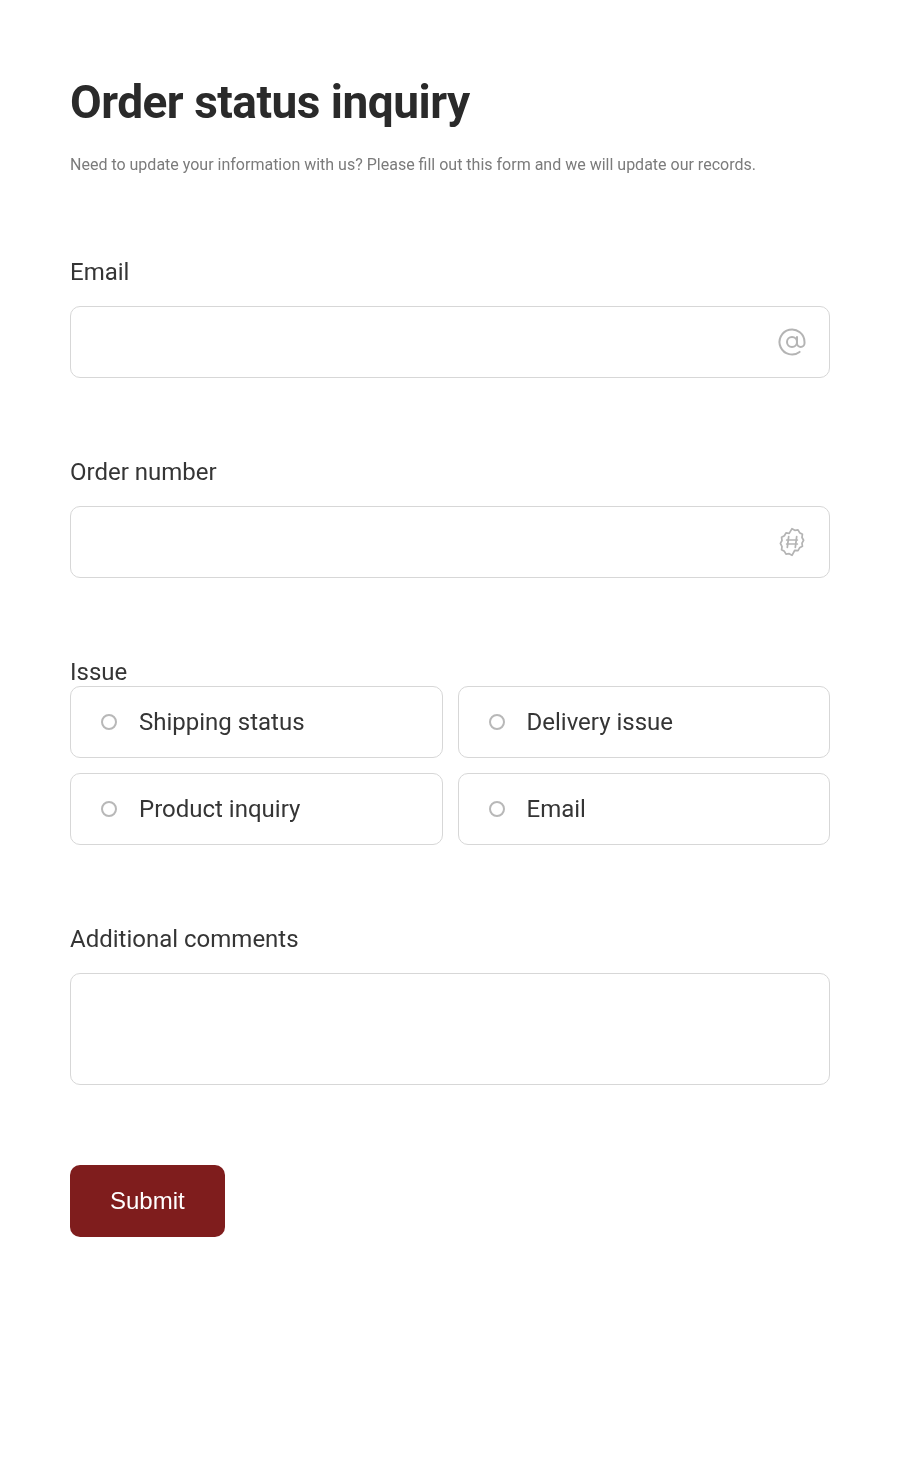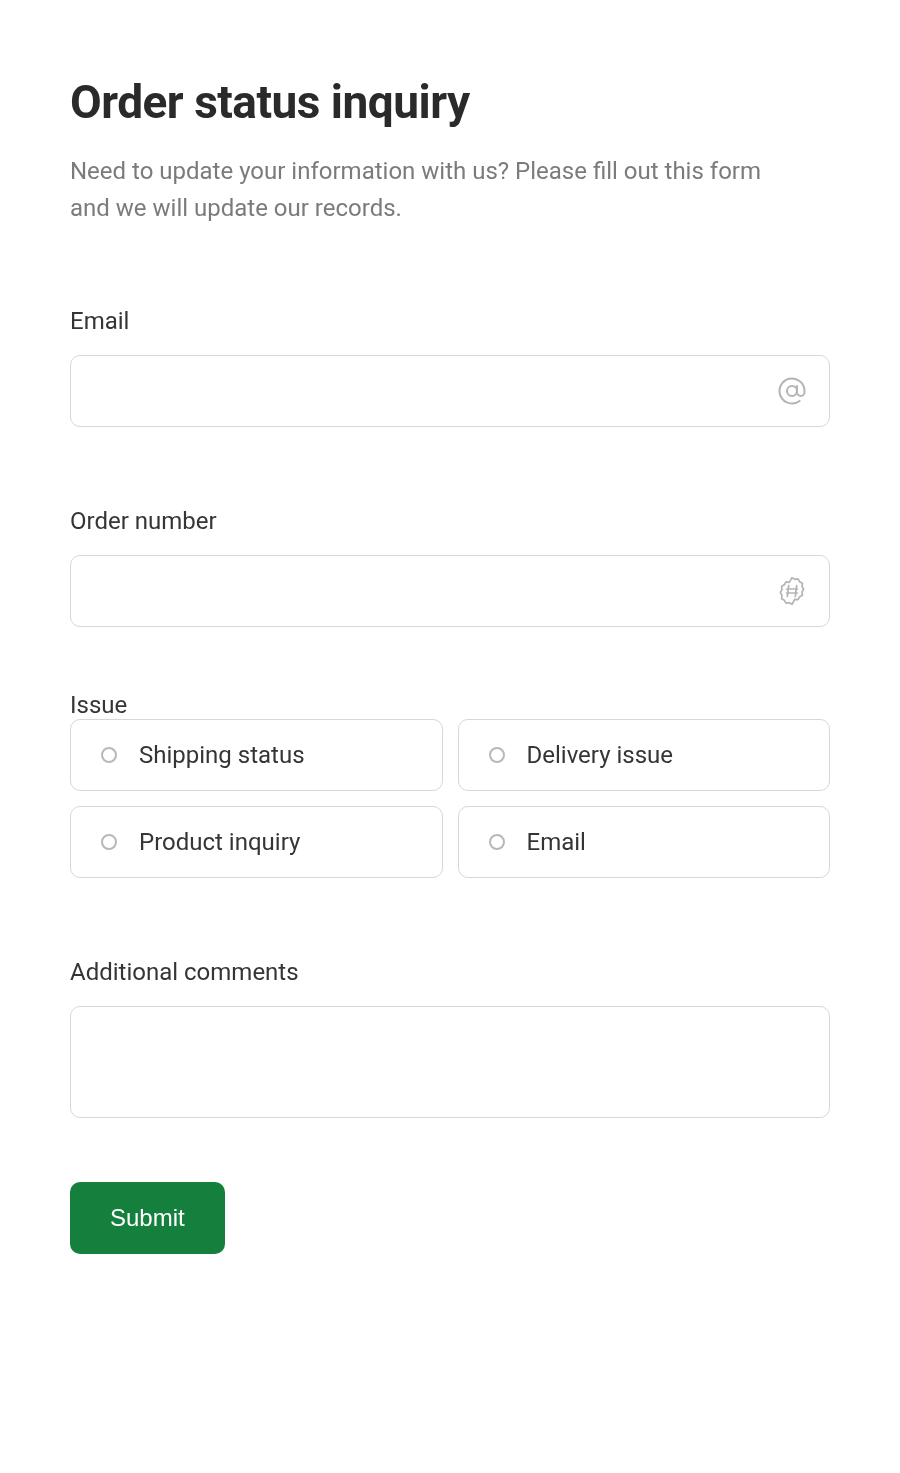--- a/index.html
+++ b/index.html
@@ -16,38 +16,38 @@
       color: #222;
     }
     .title {
       font-size: 46px;
       font-weight: 700;
       color: #2a2a2a;
       letter-spacing: -0.5px;
       margin-bottom: 24px;
     }
     .subtitle {
-      font-size: 24px;
+      font-size: 16px;
       line-height: 1.55;
       color: #7b7b7b;
       margin-bottom: 80px;
       max-width: 720px;
     }
     .row {
       display: flex;
       gap: 36px;
       margin-bottom: 80px;
     }
     .field {
       flex: 1;
       display: flex;
       flex-direction: column;
     }
     .field.full {
-      margin-bottom: 64px;
+      margin-bottom: 80px;
     }
     .label {
       font-size: 24px;
       color: #353535;
       margin-bottom: 20px;
     }
     .input-wrap {
       position: relative;
     }
     .text-input {
@@ -110,21 +110,21 @@
       border-radius: 10px;
       background: #fff;
       padding: 18px 20px;
       font-size: 22px;
       color: #222;
       outline: none;
       resize: none;
       font-family: inherit;
     }
     .submit-btn {
-      background: #15803d;
+      background: #7f1d1d;
       color: #fff;
       border: none;
       border-radius: 10px;
       font-size: 24px;
       padding: 22px 40px;
       cursor: pointer;
     }
   </style>
 </head>
 <body>

